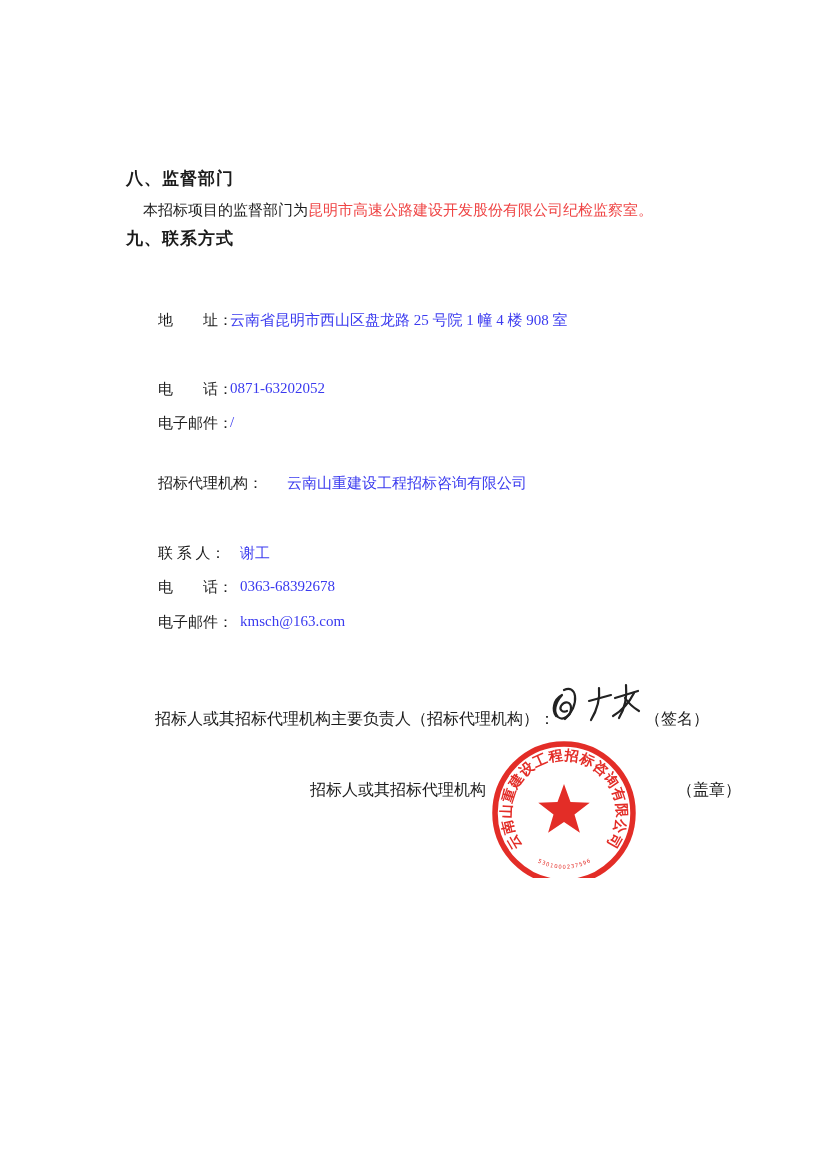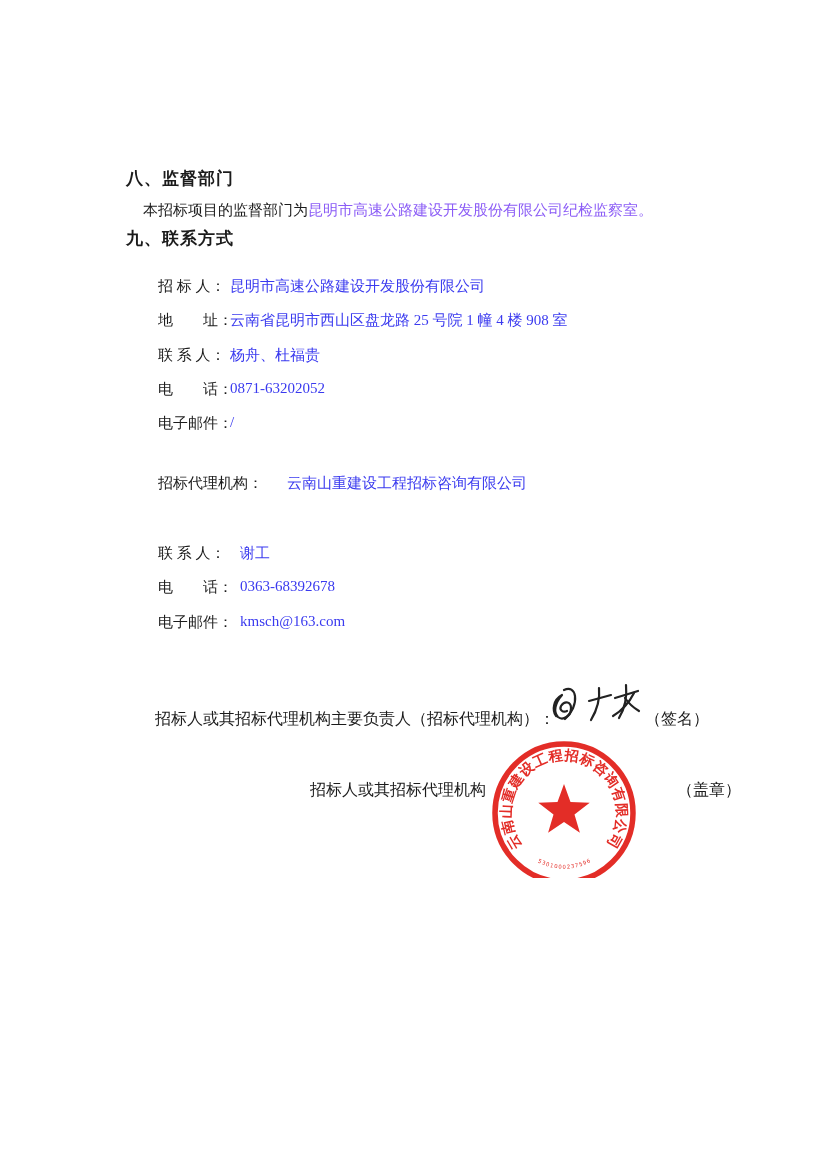--- a/index.html
+++ b/index.html
@@ -19,21 +19,21 @@
     font-weight: bold;
     letter-spacing: 1px;
     white-space: pre;
   }
   .para {
     position: absolute;
     left: 143px;
     font-size: 15px;
     white-space: pre;
   }
-  .blue { color: #8b5cf6; }
+  .blue { color: #ef4444; }
   .crow {
     position: absolute;
     left: 143px;
     font-size: 15px;
     white-space: pre;
   }
   .lbl { display: inline-block; white-space: pre; vertical-align: top; }
   .lbl.w1 { width: 72px; }
   .lbl.w2 { width: 82px; }
   .lbl.wauto { width: auto; margin-right: 24px; }
@@ -79,28 +79,22 @@
 <body>
 
 <div class="page">
 
   <div class="heading" style="top:167px">八、监督部门</div>
 
   <div class="para" style="top:201px"><span>本招标项目的监督部门为</span><span class="blue">昆明市高速公路建设开发股份有限公司纪检监察室。</span></div>
 
   <div class="heading" style="top:227px">九、联系方式</div>
 
-  <div class="crow" style="top:260px">
-    <span class="lbl w1">招 标 人：</span><span class="val">昆明市高速公路建设开发股份有限公司</span>
-  </div>
   <div class="crow" style="top:294px">
     <span class="lbl w1">地　　址：</span><span class="val">云南省昆明市西山区盘龙路 25 号院 1 幢 4 楼 908 室</span>
-  </div>
-  <div class="crow" style="top:329px">
-    <span class="lbl w1">联 系 人：</span><span class="val">杨舟、杜福贵</span>
   </div>
   <div class="crow" style="top:363px">
     <span class="lbl w1">电　　话：</span><span class="val">0871-63202052</span>
   </div>
   <div class="crow" style="top:397px">
     <span class="lbl w1">电子邮件：</span><span class="val">/</span>
   </div>
 
   <div class="crow" style="top:457px">
     <span class="lbl wauto">招标代理机构：</span><span class="val">云南山重建设工程招标咨询有限公司</span>

